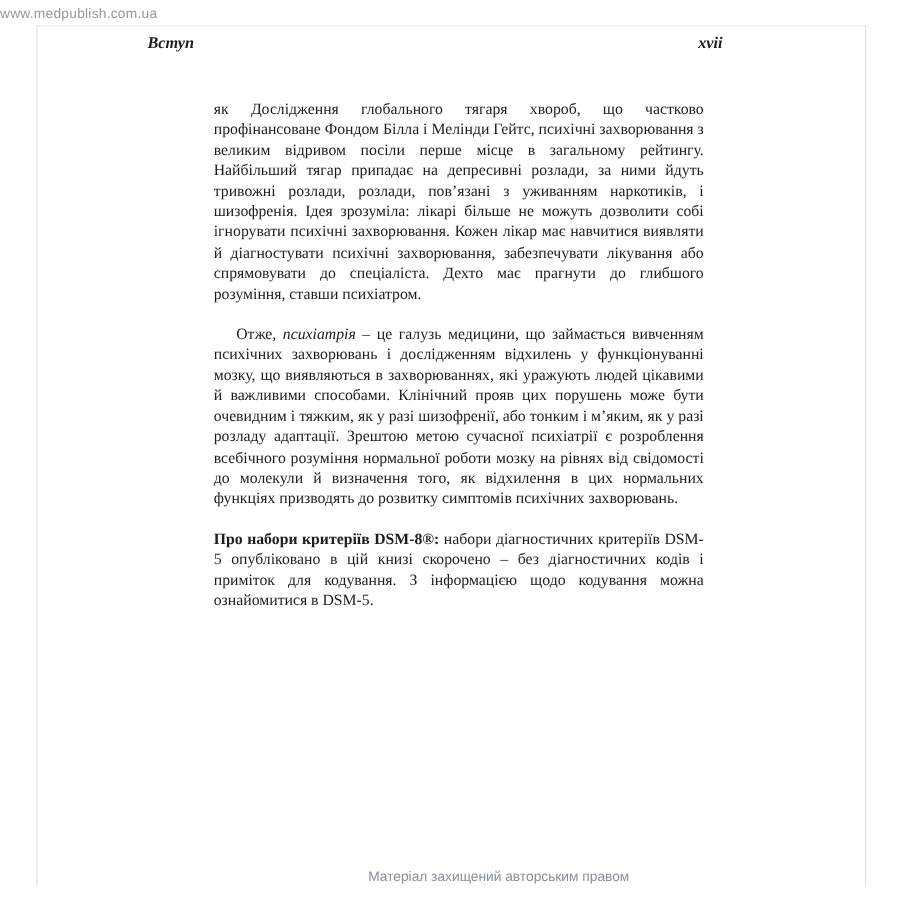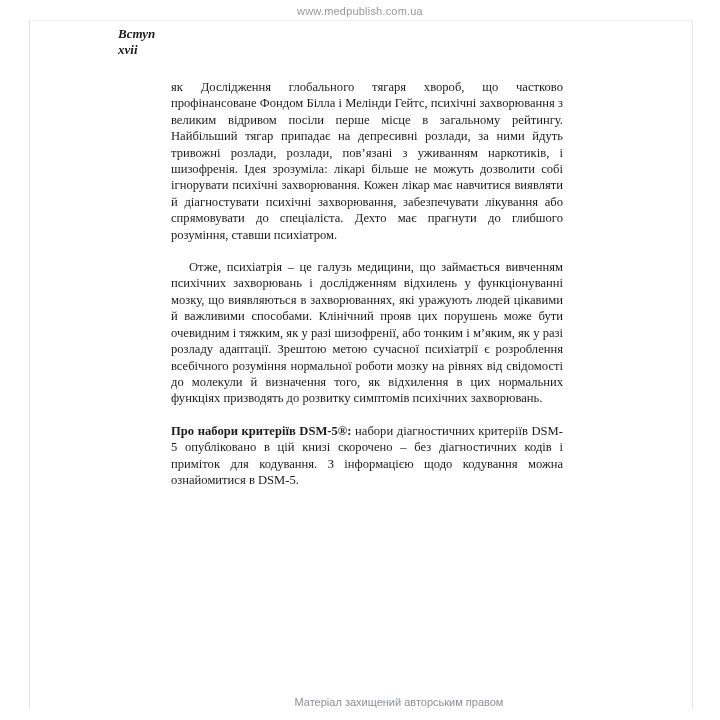--- a/index.html
+++ b/index.html
@@ -14,21 +14,20 @@
     background: #ffffff;
     overflow: hidden;
     font-family: "Liberation Serif", serif;
     color: #1c1c1c;
   }
   .watermark {
     position: absolute;
     top: 5px;
     left: 0;
     width: 100%;
-    text-align: center;
     font-family: "Liberation Sans", sans-serif;
     font-size: 11px;
     color: #979797;
     letter-spacing: 0.2px;
   }
   .page-frame {
     position: absolute;
     top: 20px;
     left: 29px;
     width: 662px;
@@ -40,21 +39,20 @@
   }
   .page-header {
     position: absolute;
     top: 26px;
     left: 118px;
     width: 460px;
     display: flex;
     justify-content: space-between;
     align-items: baseline;
     font-size: 13px;
-    flex-direction: column;
   }
   .chapter-title {
     font-style: italic;
     font-weight: bold;
   }
   .page-number {
     font-weight: bold;
     font-style: italic;
   }
   .body-text {
@@ -69,20 +67,21 @@
   .body-text p {
     margin: 16px;
   }
   .para-indent {
     text-indent: 18px;
   }
   .para-gap {
     margin-top: 16px !important;
   }
   .inline-italic {
+    font-style: italic;
   }
   .inline-bold {
     font-weight: bold;
   }
   .page-footer {
     position: absolute;
     bottom: 12px;
     left: 0;
     width: 100%;
     text-align: center;
@@ -105,19 +104,19 @@
     <span class="chapter-title">Вступ</span>
     <span class="page-number">xvii</span>
   </div>
 
   <div class="body-text">
 
     <p>як Дослідження глобального тягаря хвороб, що частково профінансоване Фондом Білла і Мелінди Гейтс, психічні захворювання з великим відривом посіли перше місце в загальному рейтингу. Найбільший тягар припадає на депресивні розлади, за ними йдуть тривожні розлади, розлади, пов’язані з уживанням наркотиків, і шизофренія. Ідея зрозуміла: лікарі більше не можуть дозволити собі ігнорувати психічні захворювання. Кожен лікар має навчитися виявляти й діагностувати психічні захворювання, забезпечувати лікування або спрямовувати до спеціаліста. Дехто має прагнути до глибшого розуміння, ставши психіатром.</p>
 
     <p class="para-indent"><span>Отже, </span><span class="inline-italic">психіатрія</span><span> – це галузь медицини, що займається вивченням психічних захворювань і дослідженням відхилень у функціонуванні мозку, що виявляються в захворюваннях, які уражують людей цікавими й важливими способами. Клінічний прояв цих порушень може бути очевидним і тяжким, як у разі шизофренії, або тонким і м’яким, як у разі розладу адаптації. Зрештою метою сучасної психіатрії є розроблення всебічного розуміння нормальної роботи мозку на рівнях від свідомості до молекули й визначення того, як відхилення в цих нормальних функціях призводять до розвитку симптомів психічних захворювань.</span></p>
 
-    <p class="para-gap"><span class="inline-bold">Про набори критеріїв DSM-5®:</span><span> набори діагностичних критеріїв DSM-5 опубліковано в цій книзі скорочено – без діагностичних кодів і приміток для кодування. З інформацією щодо кодування можна ознайомитися в DSM-5.</span></p>
+    <p class="para-gap"><span class="inline-bold">Про набори критеріїв DSM-8®:</span><span> набори діагностичних критеріїв DSM-5 опубліковано в цій книзі скорочено – без діагностичних кодів і приміток для кодування. З інформацією щодо кодування можна ознайомитися в DSM-5.</span></p>
 
   </div>
 
   <div class="page-footer">Матеріал захищений авторським правом</div>
 
 </div>
 
 </body></html>

